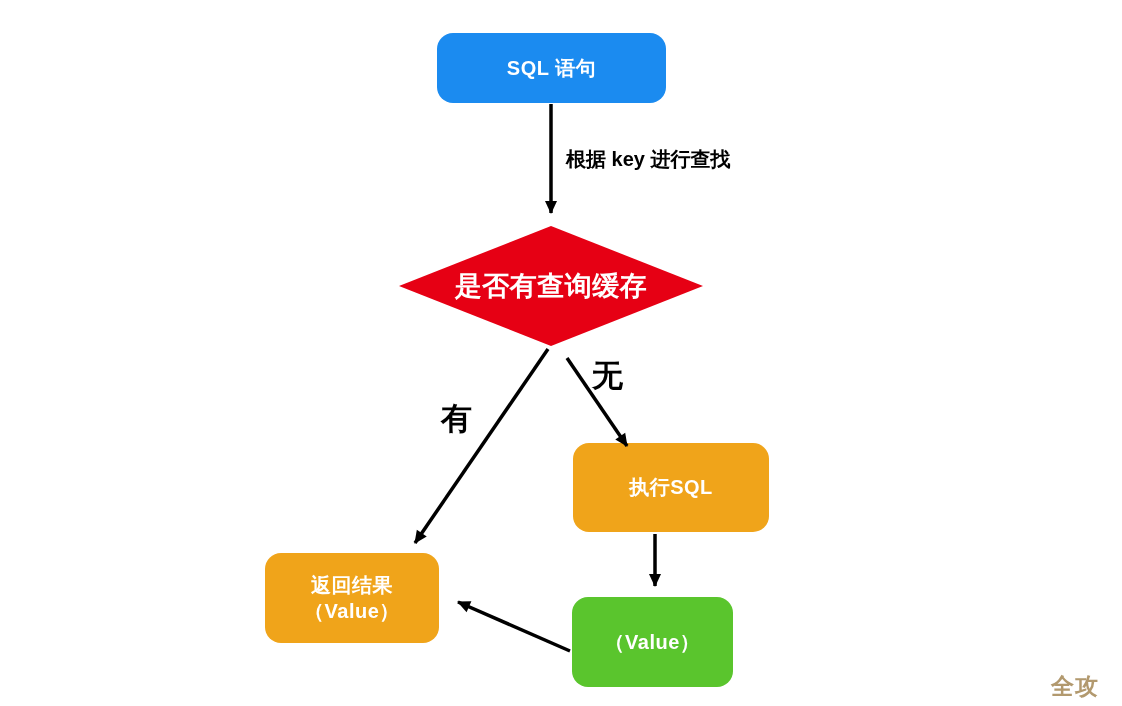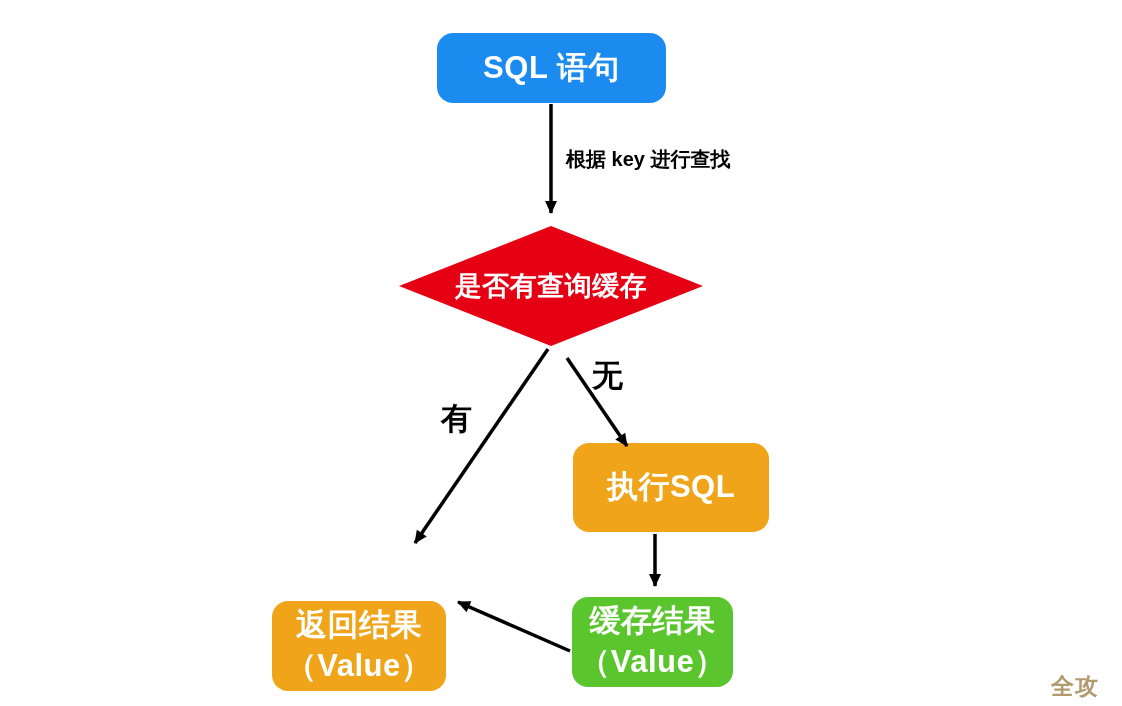--- a/index.html
+++ b/index.html
@@ -13,28 +13,28 @@
   }
   .node {
     position: absolute;
     display: flex;
     flex-direction: column;
     align-items: center;
     justify-content: center;
     border-radius: 16px;
     color: #ffffff;
     font-weight: 700;
-    font-size: 31px;
+    font-size: 20px;
     text-align: center;
     line-height: 1.32;
     letter-spacing: 0.5px;
   }
   .node-sql      { left: 437px; top: 33px;  width: 229px; height: 70px; }
   .node-execute  { left: 573px; top: 443px; width: 196px; height: 89px; }
-  .node-return   { left: 272px; top: 553px; width: 174px; height: 90px; margin-top: 48px; }
+  .node-return   { left: 265px; top: 553px; width: 174px; height: 90px; }
   .node-cache    { left: 572px; top: 597px; width: 161px; height: 90px; }
   .diamond {
     position: absolute;
     left: 399px; top: 226px;
     width: 304px; height: 120px;
     clip-path: polygon(50% 0, 100% 50%, 50% 100%, 0 50%);
     display: flex;
     align-items: center;
     justify-content: center;
     color: #ffffff;
@@ -82,21 +82,20 @@
   <div class="node node-execute" style="background: rgb(240, 164, 26);">
     <span>执行SQL</span>
   </div>
 
   <div class="node node-return" style="background: rgb(240, 164, 26);">
     <span>返回结果</span>
     <span>（Value）</span>
   </div>
 
   <div class="node node-cache" style="background: rgb(90, 197, 45);">
-    <span>缓存结果</span>
     <span>（Value）</span>
   </div>
 
   <svg class="edges" viewBox="0 0 1122 706" aria-hidden="true">
     <defs>
       <marker id="ah" markerUnits="userSpaceOnUse" markerWidth="18" markerHeight="16" refX="13" refY="7" orient="auto">
         <path d="M1,1 L14,7 L1,13 Z" fill="#000000"></path>
       </marker>
     </defs>
     <line x1="551" y1="104" x2="551" y2="213" marker-end="url(#ah)"></line>

